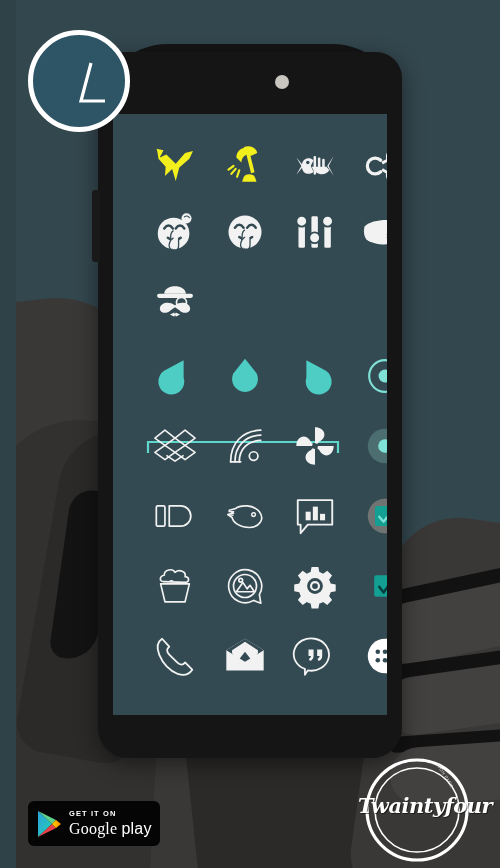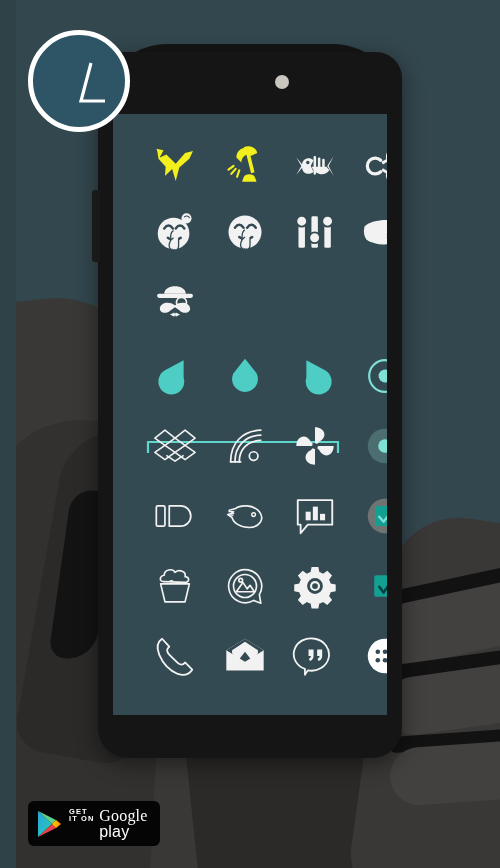--- a/index.html
+++ b/index.html
@@ -91,21 +91,21 @@
   }
   .badge svg{position:absolute;left:0;top:0;}
 
   
   .gplay{
     position:absolute;left:28px;top:801px;width:132px;height:45px;
     background:#050505;border-radius:6px;
     display:flex;align-items:center;padding:0 8px;box-sizing:border-box;
   }
   .gp-tri{width:26px;height:30px;flex:0 0 26px;margin-right:7px;}
-  .gp-txt{display:flex;justify-content:space-between;line-height:1;}
+  .gp-txt{display:flex;flex-direction:column;justify-content:space-between;line-height:1;}
   .gp-small{
     color:#ffffff;font-size:7.5px;letter-spacing:1.1px;font-weight:bold;
     margin-bottom:3px;font-family:"Liberation Sans",sans-serif;
   }
   .gp-big{
     color:#ffffff;font-size:16px;font-family:"Liberation Serif",serif;letter-spacing:.2px;
   }
   .gp-big span{font-family:"Liberation Sans",sans-serif;font-weight:300;}
 
   
@@ -441,14 +441,22 @@
       <path d="M2 2 L20 11 L16 15 Z" fill="#5fd18c"></path>
       <path d="M2 28 L20 19 L16 15 Z" fill="#e8434a"></path>
       <path d="M20 11 L25 15 L20 19 L16 15 Z" fill="url(#gpB)"></path>
     </svg>
     <div class="gp-txt">
       <div class="gp-small">GET IT ON</div>
       <div class="gp-big"><span style="font-family:'Liberation Serif',serif;font-weight:normal;">Google</span> <span>play</span></div>
     </div>
   </div>
 
+  <div class="tlogo">
+    <svg width="118" height="110" viewBox="0 0 118 110">
+      <circle cx="59" cy="55" r="50" fill="none" stroke="#ffffff" stroke-width="3.2"></circle>
+      <circle cx="59" cy="55" r="42" fill="none" stroke="#ffffff" stroke-width="1.6"></circle>
+    </svg>
+    <div class="tlogo-mini">ICON PACK</div>
+    <div class="tlogo-text">Twaintyfour</div>
+  </div>
 
 </div>
 
 </body></html>

